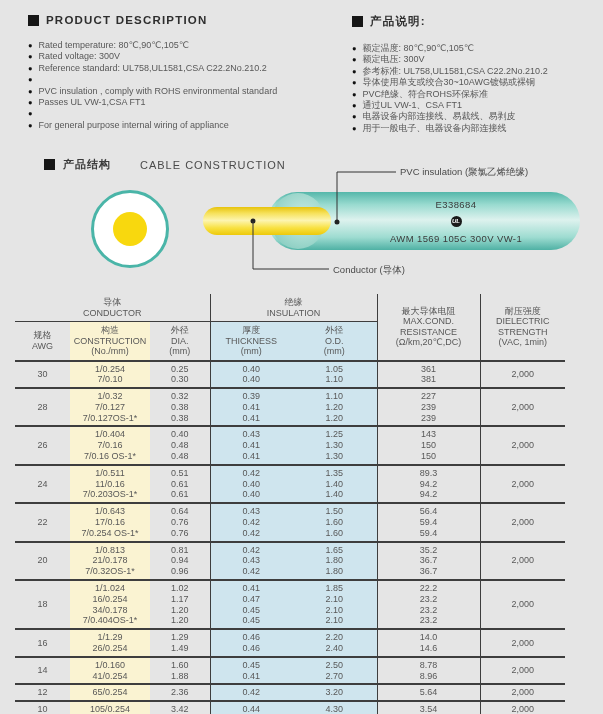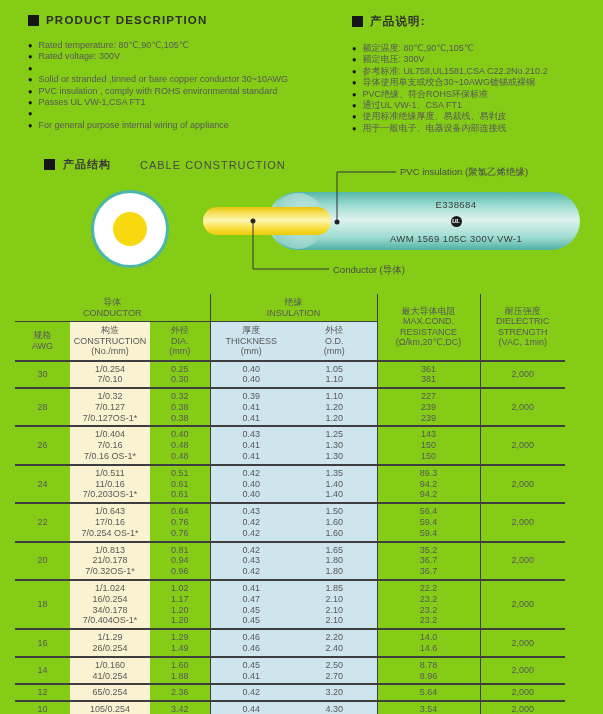--- a/index.html
+++ b/index.html
@@ -1,16 +1,16 @@
 <!DOCTYPE html>
 <html><head>
 <meta charset="utf-8">
 <style>
   html,body{margin:0;padding:0;background:#ffffff;}
-  .page{position:relative;width:603px;height:714px;background:#84cc16;overflow:hidden;
+  .page{position:relative;width:603px;height:714px;background:#e5e5e5;overflow:hidden;
         font-family:"Liberation Sans","DejaVu Sans",sans-serif;color:#555;}
   
   .topcol{position:absolute;top:14px;}
   .col-en{left:28px;width:320px;}
   .col-cn{left:352px;width:251px;overflow:hidden;}
   .sec-head{display:flex;align-items:center;gap:7px;margin:0 0 14px 0;
             font-size:11.5px;font-weight:bold;color:#2e2e2e;letter-spacing:1.2px;white-space:nowrap;}
   .sq{display:inline-block;width:11px;height:11px;background:#161616;flex:0 0 auto;}
   ul.blist{list-style:none;margin:0;padding:0;}
   ul.blist li{display:flex;align-items:center;gap:6px;font-size:9px;line-height:11.4px;
@@ -72,24 +72,24 @@
         <li>
           <span class="dot">●</span>
           <span>Rated temperature: 80℃,90℃,105℃</span>
         </li>
         <li>
           <span class="dot">●</span>
           <span>Rated voltage: 300V</span>
         </li>
         <li>
           <span class="dot">●</span>
-        </li>
-        <li>
-          <span class="dot">●</span>
-          <span>Solid or stranded ,tinned or bare copper conductor 30~10AWG</span>
+          <span>Reference standard: UL758,UL1581,CSA C22.2No.210.2</span>
+        </li>
+        <li>
+          <span class="dot">●</span>
         </li>
         <li>
           <span class="dot">●</span>
           <span>PVC insulation , comply with ROHS environmental standard</span>
         </li>
         <li>
           <span class="dot">●</span>
           <span>Passes UL VW-1,CSA FT1</span>
         </li>
         <li>
@@ -127,21 +127,21 @@
         <li>
           <span class="dot">●</span>
           <span>PVC绝缘、符合ROHS环保标准</span>
         </li>
         <li>
           <span class="dot">●</span>
           <span>通过UL VW-1、CSA FT1</span>
         </li>
         <li>
           <span class="dot">●</span>
-          <span>使用标准绝缘厚度、易裁线、易剥皮</span>
+          <span>电器设备内部连接线、易裁线、易剥皮</span>
         </li>
         <li>
           <span class="dot">●</span>
           <span>用于一般电子、电器设备内部连接线</span>
         </li>
       </ul>
   </div>
 
   <h2 class="cons-head">
     <span class="sq"></span>

